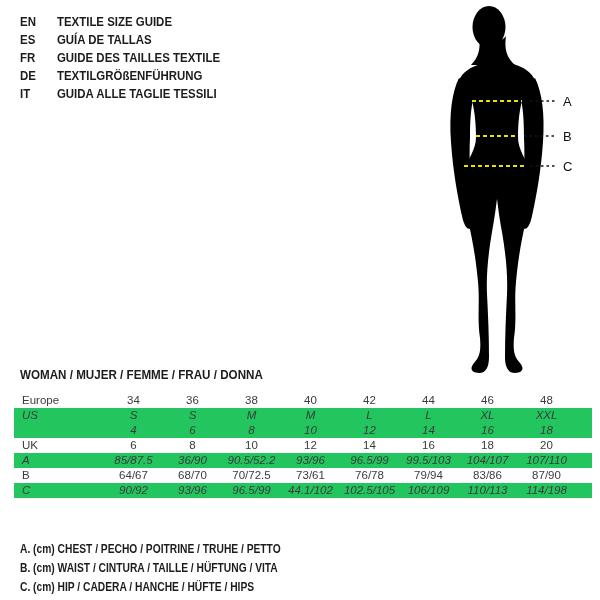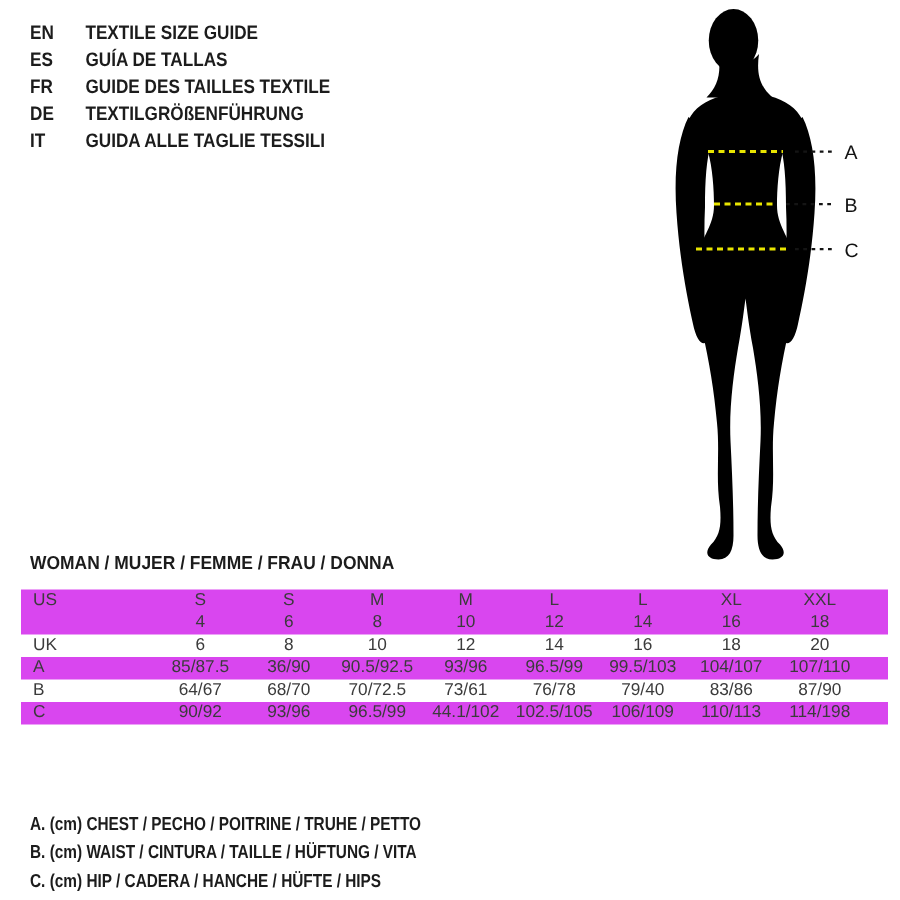--- a/index.html
+++ b/index.html
@@ -35,21 +35,21 @@
   }
 
   
   .size-table { position: absolute; left: 14px; top: 393px; width: 578px; font-size: 11.5px; color: #3b3b3b; }
   .table-header {
     height: 17px; line-height: 17px; background: #cbcbcb; color: #2e2e2e;
     padding-left: 8px; font-size: 12px; white-space: nowrap;
   }
   .table-header .hdr-text { display: inline-block; transform: scaleX(0.92); transform-origin: 0 0; }
   .t-row { display: flex; height: 15px; line-height: 15px; }
-  .t-row.shaded { background: #d946ef; }
+  .t-row.shaded { background: #22c55e; font-style: italic; }
   .cell-label { width: 82px; padding-left: 8px; text-align: left; }
   .cell-val { width: 59px; text-align: center; }
   .cell-spacer { flex: 1; }
 
   
   .legend-block {
     position: absolute; left: 20px; top: 540px;
     transform: scaleX(0.82); transform-origin: 0 0;
     color: #1c1c1c;
   }
@@ -100,20 +100,32 @@
 
     <text class="marker-label" x="563" y="106">A</text>
     <text class="marker-label" x="563" y="141">B</text>
     <text class="marker-label" x="563" y="171">C</text>
   </svg>
 
   <div class="section-title">WOMAN / MUJER / FEMME / FRAU / DONNA</div>
 
   <div class="size-table">
 
+    <div class="t-row">
+      <span class="cell-label">Europe</span>
+      <span class="cell-val">34</span>
+      <span class="cell-val">36</span>
+      <span class="cell-val">38</span>
+      <span class="cell-val">40</span>
+      <span class="cell-val">42</span>
+      <span class="cell-val">44</span>
+      <span class="cell-val">46</span>
+      <span class="cell-val">48</span>
+      <span class="cell-spacer"></span>
+    </div>
 
     <div class="t-row shaded">
       <span class="cell-label">US</span>
       <span class="cell-val">S</span>
       <span class="cell-val">S</span>
       <span class="cell-val">M</span>
       <span class="cell-val">M</span>
       <span class="cell-val">L</span>
       <span class="cell-val">L</span>
       <span class="cell-val">XL</span>
@@ -144,37 +156,37 @@
       <span class="cell-val">16</span>
       <span class="cell-val">18</span>
       <span class="cell-val">20</span>
       <span class="cell-spacer"></span>
     </div>
 
     <div class="t-row shaded">
       <span class="cell-label">A</span>
       <span class="cell-val">85/87.5</span>
       <span class="cell-val">36/90</span>
-      <span class="cell-val">90.5/92.5</span>
+      <span class="cell-val">90.5/52.2</span>
       <span class="cell-val">93/96</span>
       <span class="cell-val">96.5/99</span>
       <span class="cell-val">99.5/103</span>
       <span class="cell-val">104/107</span>
       <span class="cell-val">107/110</span>
       <span class="cell-spacer"></span>
     </div>
 
     <div class="t-row">
       <span class="cell-label">B</span>
       <span class="cell-val">64/67</span>
       <span class="cell-val">68/70</span>
       <span class="cell-val">70/72.5</span>
       <span class="cell-val">73/61</span>
       <span class="cell-val">76/78</span>
-      <span class="cell-val">79/40</span>
+      <span class="cell-val">79/94</span>
       <span class="cell-val">83/86</span>
       <span class="cell-val">87/90</span>
       <span class="cell-spacer"></span>
     </div>
 
     <div class="t-row shaded">
       <span class="cell-label">C</span>
       <span class="cell-val">90/92</span>
       <span class="cell-val">93/96</span>
       <span class="cell-val">96.5/99</span>

